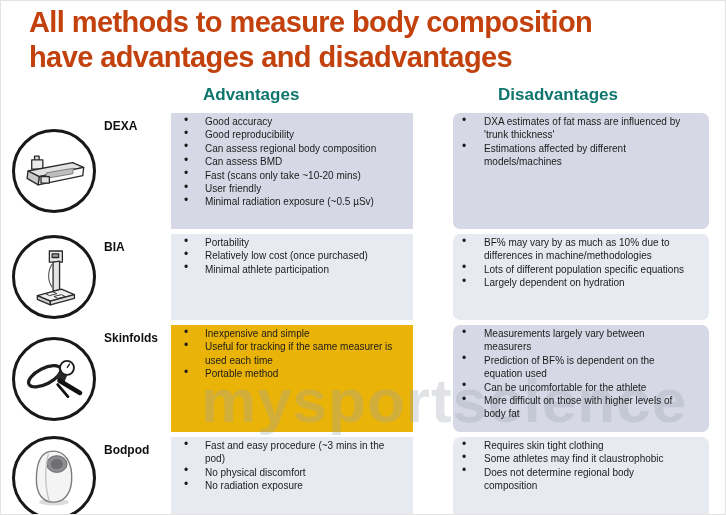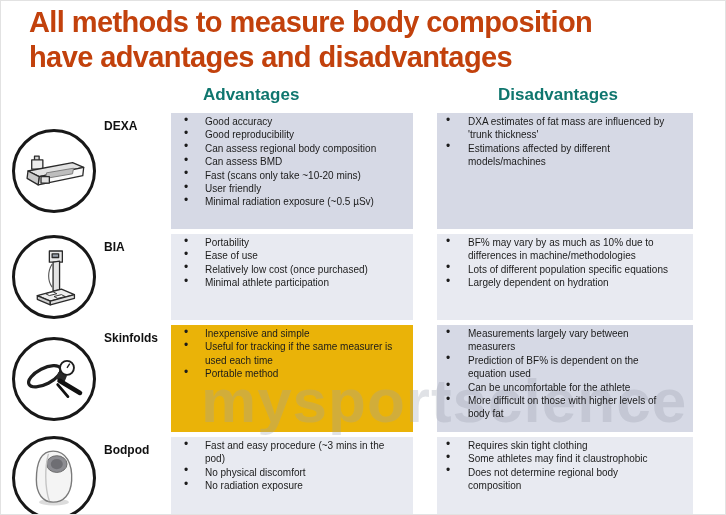--- a/index.html
+++ b/index.html
@@ -25,21 +25,21 @@
     background:#fff; display:flex; align-items:center; justify-content:center; z-index:2;
   }
   .icon { width:78px; height:78px; display:none; }
 
   .method-label {
     position:absolute; left:103px; top:6px; font-size:12px; font-weight:700; color:#111; z-index:2;
   }
 
   .cell { position:absolute; top:0; bottom:0; }
   .cell.adv { left:170px; width:242px; }
-  .cell.dis { left:436px; width:256px; }
+  .cell.dis { left:452px; width:256px;border-radius:7px; }
   .cell ul {
     position:relative; z-index:2; list-style:none; margin:0; padding:2px 2px 0 0;
     font-size:10px; line-height:13.4px; color:#1b1b1b;
   }
   .cell li { position:relative; padding-left:34px; padding-right:3px; white-space:pre-line; }
   .cell li::before { content:"•"; position:absolute; left:13px; top:-1.5px; font-size:12px; color:#1b1b1b; }
   .cell.dis li { padding-left:31px; }
   .cell.dis li::before { left:9px; }
 
   .watermark {
@@ -118,21 +118,20 @@
         </g>
       </svg>
 
     </div>
 
     <div class="method-label">BIA</div>
 
     <div class="cell adv" style="background: rgb(232, 234, 241);">
       <ul>
             <li>Portability</li>
-            <li>Ease of use</li>
             <li>Relatively low cost (once purchased)</li>
             <li>Minimal athlete participation</li>
           </ul>
     </div>
     <div class="cell dis" style="background: rgb(232, 234, 241);">
       <ul>
             <li>BF% may vary by as much as 10% due to
 differences in machine/methodologies</li>
             <li>Lots of different population specific equations</li>
             <li>Largely dependent on hydration</li>

